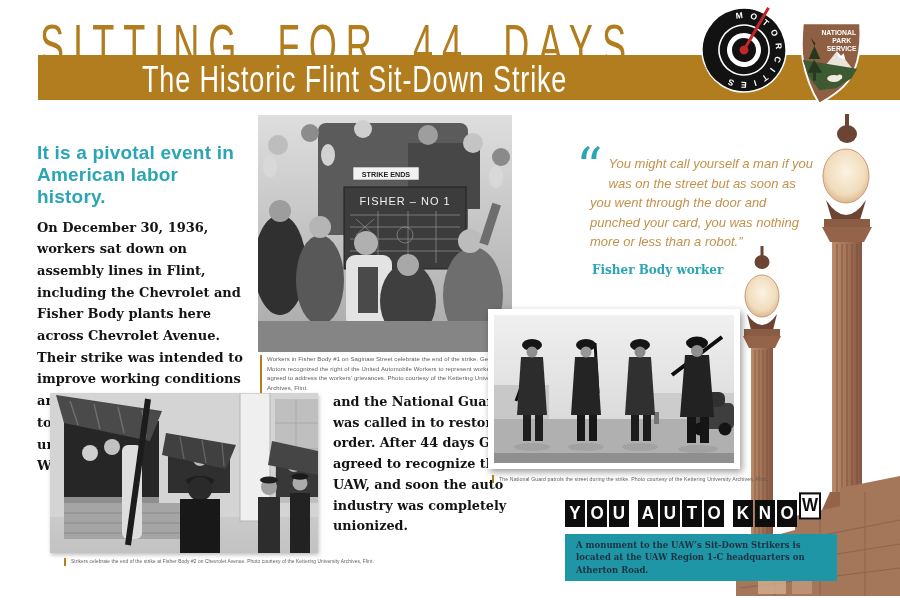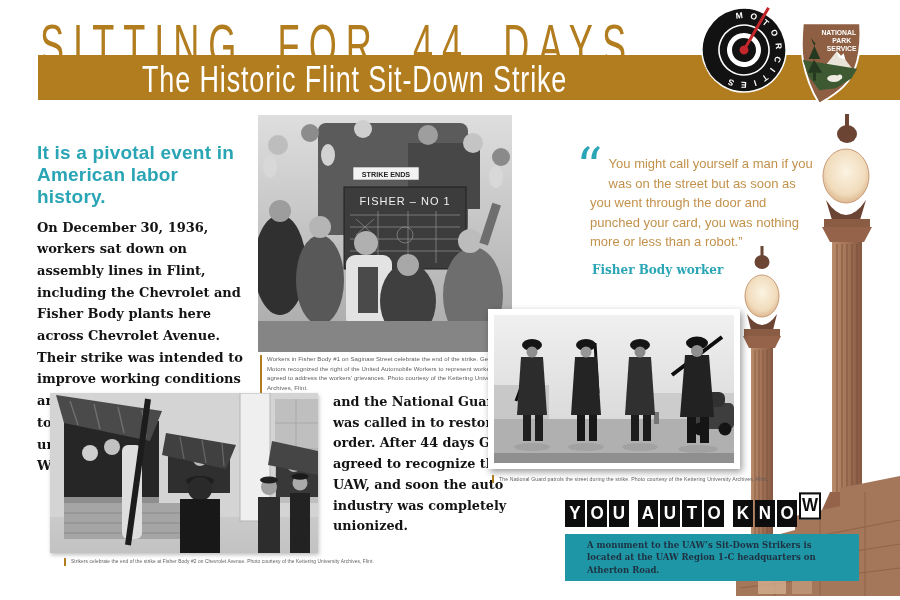--- a/index.html
+++ b/index.html
@@ -23,21 +23,21 @@
   .serifbody{font-family:"DejaVu Serif","Liberation Serif",serif;font-weight:bold;color:#141414;
     font-size:13px;line-height:1.67;margin:0;}
 
   .violence{position:absolute;left:333px;top:392px;width:178px;}
   .violence p{font-size:12.8px;line-height:1.62;}
 
   
   .quote{position:absolute;left:576px;top:148px;width:238px;}
   .qmark{float:left;color:var(--teal,#2aa5b5);font-family:"DejaVu Serif",serif;
     font-size:52px;line-height:.9;margin:-4px 6px 0 0;}
-  .qtext{color:var(--qgold,#c2914b);font-size:13px;line-height:1.5;margin:6px 0 0 14px;}
+  .qtext{font-style:italic;color:var(--qgold,#c2914b);font-size:13px;line-height:1.5;margin:6px 0 0 14px;}
   .qattr{color:var(--teal,#2aa5b5);font-family:"DejaVu Serif",serif;font-weight:bold;
     font-size:12px;margin:11px 0 0 16px;}
 
   
   .photo{position:absolute;display:block;}
   .ph-celebration{left:258px;top:115px;width:254px;height:237px;}
   .ph-fisher2{left:50px;top:393px;width:268px;height:160px;box-shadow:1px 2px 4px rgba(0,0,0,.25);}
   .ph-guard{left:488px;top:309px;width:240px;height:148px;border:6px solid #fff;
     box-shadow:2px 3px 7px rgba(0,0,0,.4);z-index:3;}
 
@@ -56,21 +56,21 @@
   
   .yak{position:absolute;left:565px;top:500px;display:flex;align-items:flex-end;z-index:4;}
   .yak-tile{display:inline-flex;align-items:center;justify-content:center;width:20px;height:25px;
     margin-right:2px;background:#0d0d0d;color:#fff;font-weight:bold;font-size:17px;
     font-family:"Liberation Sans",sans-serif;transform:scaleY(1.08);}
   .yak-gap{display:inline-block;width:7px;}
   .yak-tile.raised{background:#fff;color:#0d0d0d;border:2px solid #0d0d0d;width:18px;height:22px;
     transform:translateY(-7px) scaleY(1.05);}
   .yak-note{position:absolute;left:565px;top:534px;width:250px;background:var(--boxteal,#1f96a6);
     color:var(--boxtext,#1d3141);font-family:"DejaVu Serif",serif;font-weight:bold;
-    font-size:8.5px;line-height:1.45;padding:5px 22px;z-index:4;}
+    font-size:8.5px;line-height:1.45;padding:5px 11px;z-index:4;}
 </style>
 </head>
 <body>
 
 <div class="panel">
 
   <div class="deco-title">SITTING FOR 44 DAYS</div>
   <div class="gold-bar"></div>
   <div class="deco-sub">The Historic Flint Sit-Down Strike</div>
 

